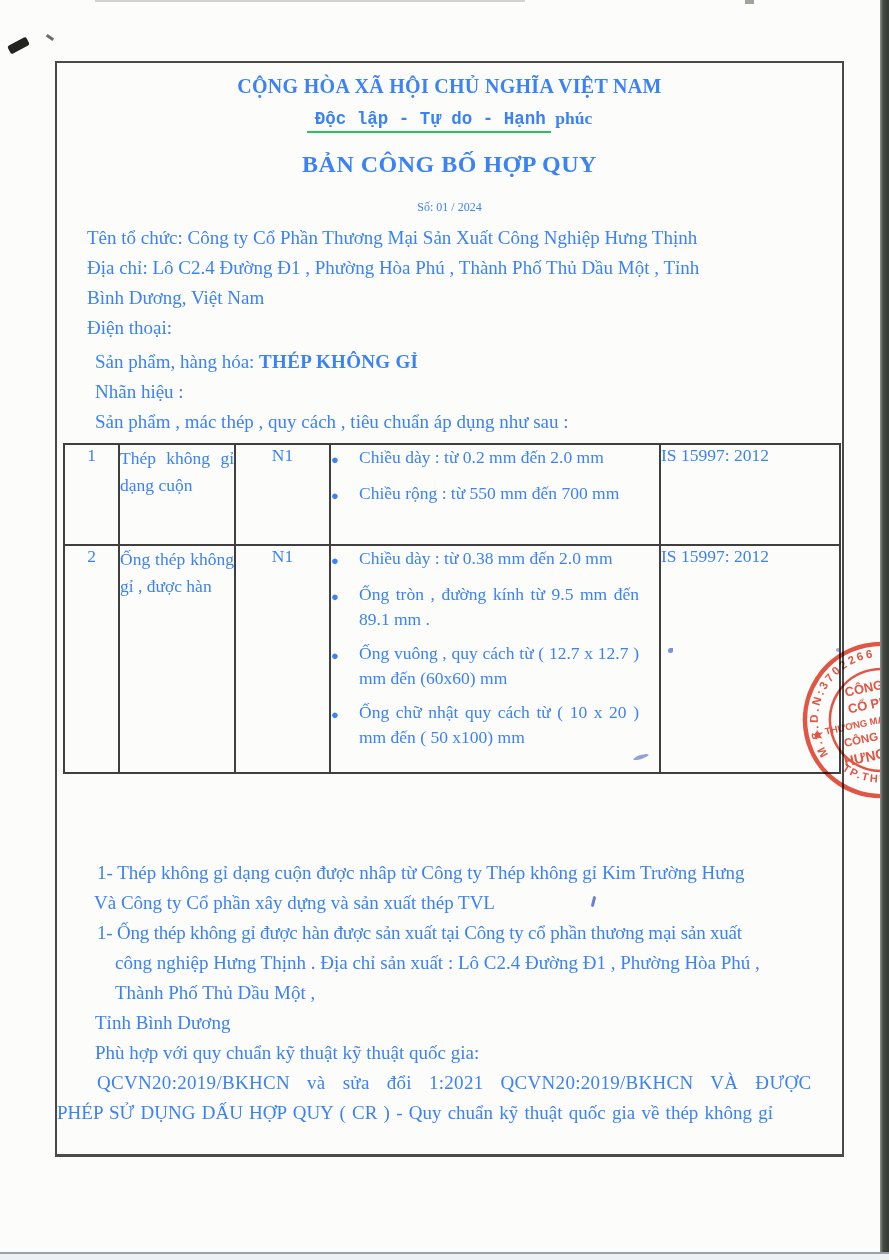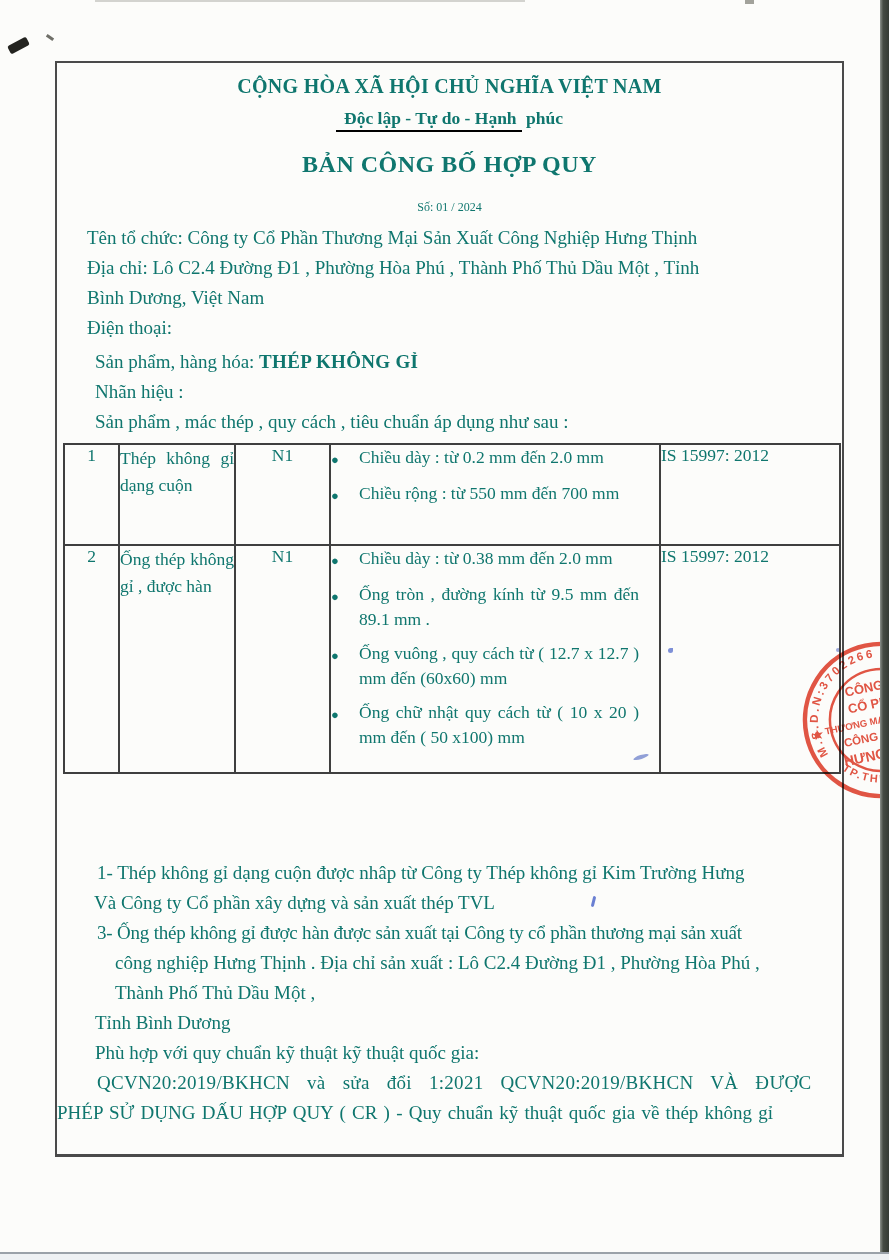--- a/index.html
+++ b/index.html
@@ -1,20 +1,20 @@
 <!DOCTYPE html>
 <html><head>
 <meta charset="utf-8">
 <style>
   html,body{margin:0;padding:0;background:#e9e9e7;}
   .page{
     position:relative;width:889px;height:1260px;margin:0 auto;
     background:#fcfcfa;overflow:hidden;
     font-family:"Liberation Serif","DejaVu Serif",serif;
-    color:#0f766e;
+    color:#3b82f6;
   }
   
   .edge-strip-right{position:absolute;top:0;right:0;width:9px;height:1260px;
     background:linear-gradient(to right,#8c918b 0%,#454b43 35%,#343a33 100%);z-index:9;}
   .edge-line-bottom{position:absolute;left:0;top:1252px;width:889px;height:2px;background:#9aa1a8;z-index:9;}
   .edge-shade-bottom{position:absolute;left:0;top:1254px;width:889px;height:6px;background:#eef1f3;z-index:9;}
   .edge-line-top{position:absolute;left:95px;top:0;width:430px;height:2px;background:#c2c2bc;opacity:.7;}
   .mark-corner-a{position:absolute;left:8px;top:41px;width:21px;height:9px;background:#23231f;transform:rotate(-28deg);border-radius:2px;}
   .mark-corner-b{position:absolute;left:46px;top:36px;width:8px;height:3px;background:#6f6f68;transform:rotate(35deg);}
   .mark-top-right{position:absolute;left:745px;top:0;width:9px;height:4px;background:#a2a29b;}
@@ -25,21 +25,21 @@
 
   
   .frame{
     position:absolute;left:55px;top:61px;width:789px;height:1096px;
     border:2px solid #4a4a4a;border-bottom-width:3px;box-sizing:border-box;z-index:1;
   }
   .line{position:absolute;white-space:nowrap;font-size:19px;line-height:26px;}
   .center{left:0;width:100%;text-align:center;}
   .t-nation{top:10px;font-size:20px;font-weight:bold;letter-spacing:.3px;}
   .t-motto{top:42px;font-size:17.5px;font-weight:bold;}
-  .t-motto .u{border-bottom:2px solid #000000;padding:0 5px 2px 8px;}
+  .t-motto .u{border-bottom:2px solid #22c55e;padding:0 5px 2px 8px;font-family:Liberation Mono, monospace;}
   .t-title{top:88px;font-size:24px;font-weight:bold;letter-spacing:.5px;}
   .t-number{top:131px;font-size:12px;}
   .l-ten{top:162px;left:30px;}
   .l-diachi1{top:192px;left:30px;}
   .l-diachi2{top:222px;left:30px;}
   .l-dienthoai{top:252px;left:30px;}
   .l-sanpham{top:286px;left:38px;}
   .l-sanpham b{letter-spacing:.3px;}
   .l-nhanhieu{top:316px;left:38px;}
   .l-intro{top:346px;left:38px;}
@@ -160,21 +160,21 @@
                 <span class="bullet-text">Ống chữ nhật quy cách từ ( 10 x 20 ) mm đến ( 50 x100) mm</span>
               </div>
             </td>
         <td class="c-tc">IS 15997: 2012</td>
       </tr>
     </tbody>
       </table>
 
     <div class="line n1a">1- Thép không gỉ dạng cuộn được nhâp từ Công ty Thép không gỉ Kim Trường Hưng</div>
     <div class="line n1b">Và Công ty Cổ phần xây dựng và sản xuất thép TVL</div>
-    <div class="line n2a">3- Ống thép không gỉ được hàn được sản xuất tại Công ty cổ phần thương mại sản xuất</div>
+    <div class="line n2a">1- Ống thép không gỉ được hàn được sản xuất tại Công ty cổ phần thương mại sản xuất</div>
     <div class="line n2b">công nghiệp Hưng Thịnh . Địa chỉ sản xuất : Lô C2.4 Đường Đ1 , Phường Hòa Phú ,</div>
     <div class="line n2c">Thành Phố Thủ Dầu Một ,</div>
     <div class="line ntinh">Tỉnh Bình Dương</div>
     <div class="line nphuhop">Phù hợp với quy chuẩn kỹ thuật kỹ thuật quốc gia:</div>
     <div class="line nqcvn1">QCVN20:2019/BKHCN và sửa đổi 1:2021 QCVN20:2019/BKHCN VÀ ĐƯỢC</div>
     <div class="line nqcvn2">PHÉP SỬ DỤNG DẤU HỢP QUY ( CR ) -  Quy chuẩn kỹ thuật quốc gia về thép không gỉ</div>
   </div>
 
   <svg class="stamp" width="180" height="230" viewBox="0 0 180 230">
     <g transform="rotate(-12 88 112)" fill="none" stroke="#e04330">

